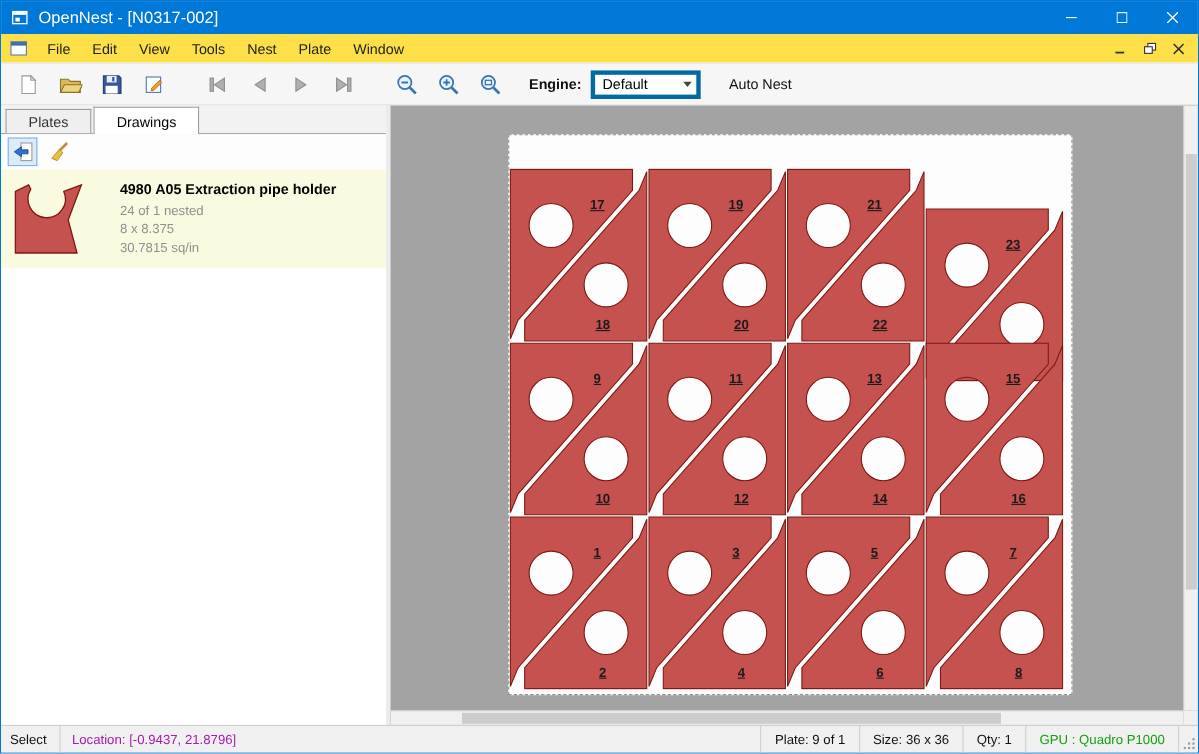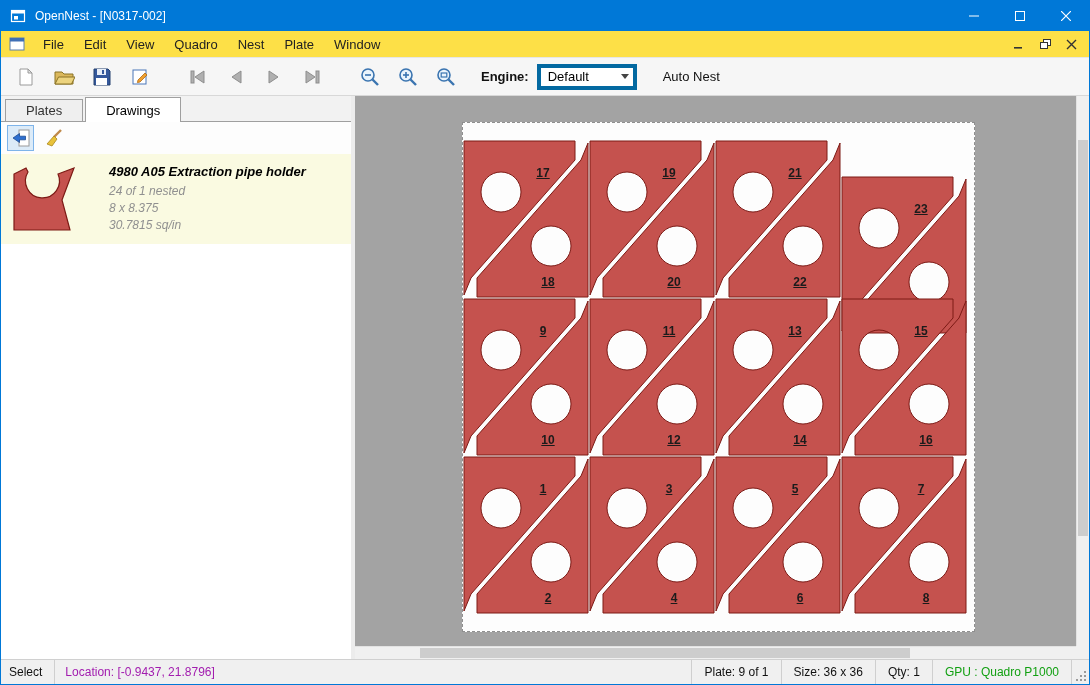--- a/index.html
+++ b/index.html
@@ -3,21 +3,21 @@
 <meta charset="utf-8">
 <style>
   * { margin:0; padding:0; box-sizing:border-box; }
   html,body { width:1090px; height:685px; overflow:hidden; }
   body { font-family:"Liberation Sans", sans-serif; background:#fff; }
   .window { position:absolute; inset:0; border:1px solid #0078d7; display:flex; flex-direction:column; background:#fff; }
 
   
   .titlebar { height:30px; background:#0078d7; display:flex; align-items:center; color:#fff; flex:0 0 auto; }
   .titlebar .appicon { margin-left:9px; display:flex; }
-  .titlebar .title { margin-left:9px; font-size:12px; }
+  .titlebar .title { margin-left:9px; font-size:15px; }
   .titlebar .spacer { flex:1; }
   .cap-btn { width:46px; height:30px; display:flex; align-items:center; justify-content:center; }
 
   
   .menubar { height:26px; background:#fde047; display:flex; align-items:center; font-size:13px; color:#222; flex:0 0 auto; }
   .menubar .mdicon { margin:0 8px 0 8px; display:flex; }
   .menu-item { padding:0 10px; height:26px; display:flex; align-items:center; }
   .menubar .spacer { flex:1; }
   .mdi-btn { width:24px; height:22px; display:flex; align-items:center; justify-content:center; margin-right:2px; }
 
@@ -36,28 +36,28 @@
   .sidebar { width:350px; background:#fff; display:flex; flex-direction:column; }
   .splitter { width:4px; background:#ececec; }
   .tabstrip { height:26px; background:#f2f2f2; border-bottom:1px solid #9f9f9f; display:flex; align-items:flex-end; padding-left:4px; flex:0 0 auto; }
   .tab { height:22px; padding:0 20px; display:flex; align-items:center; font-size:13px; background:#efefef; border:1px solid #9f9f9f; border-bottom:none; margin-right:2px; color:#333; }
   .tab.active { height:25px; background:#fff; margin-bottom:-1px; color:#000; }
   .minibar { height:32px; display:flex; align-items:center; padding-left:6px; background:#fdfdfd; flex:0 0 auto; }
   .mini-btn { width:27px; height:26px; display:flex; align-items:center; justify-content:center; margin-right:6px; border:1px solid transparent; }
   .mini-btn.toggled { background:#dcebf8; border:1px solid #7eb4ea; }
   .drawing-item { height:90px; background:#fafae1; display:flex; align-items:center; padding:0 10px; }
   .thumb-wrap { width:66px; display:flex; justify-content:center; }
-  .item-text { margin-left:32px;font-style:italic; }
+  .item-text { margin-left:32px; }
   .item-title { font-size:13px; font-weight:bold; color:#000; margin-bottom:4px; }
   .item-meta { font-size:12px; color:#909090; line-height:17px; }
 
   
   .canvas { flex:1; position:relative; background:#a3a3a3; overflow:hidden; }
   .plate { position:absolute; left:107px; top:26px; width:513px; height:510px; background:#fdfdfd; border:1px dashed #8f8f8f; }
-  .nest-grid { position:absolute; left:0; top:17px; width:504px; height:474px; }
+  .nest-grid { position:absolute; left:0; top:30px; width:504px; height:474px; }
   .cell { position:absolute; width:126px; height:158px; }
   .plabel { position:absolute; transform:translate(-50%,-50%); font-size:12px; font-weight:bold; text-decoration:underline; }
 
   
   .hscroll { position:absolute; left:0; right:13px; bottom:0; height:13px; background:#f0f0f0; border-top:1px solid #e2e2e2; }
   .hscroll .thumb { position:absolute; top:1px; bottom:1px; left:9%; width:68%; background:#cdcdcd; }
   .vscroll { position:absolute; top:0; bottom:13px; right:0; width:13px; background:#f0f0f0; border-left:1px solid #e2e2e2; }
   .vscroll .thumb { position:absolute; left:1px; right:1px; top:8%; height:72%; background:#cdcdcd; }
   .scorner { position:absolute; right:0; bottom:0; width:13px; height:13px; background:#f0f0f0; }
 
@@ -104,21 +104,21 @@
   <div class="menubar">
     <span class="mdicon">
       <svg width="16" height="14" viewBox="0 0 16 14">
         <rect x="1" y="1" width="14" height="12" fill="#fff" stroke="#5a7fae"></rect>
         <rect x="1" y="1" width="14" height="3.5" fill="#3f6fb5"></rect>
       </svg>
     </span>
     <span class="menu-item">File</span>
     <span class="menu-item">Edit</span>
     <span class="menu-item">View</span>
-    <span class="menu-item">Quadro</span>
+    <span class="menu-item">Tools</span>
     <span class="menu-item">Nest</span>
     <span class="menu-item">Plate</span>
     <span class="menu-item">Window</span>
     <span class="spacer"></span>
     <div class="mdi-btn">
       <svg width="12" height="12">
           <rect x="1" y="9" width="8" height="1.6" fill="#333"></rect>
         </svg>
     </div>
     <div class="mdi-btn">

